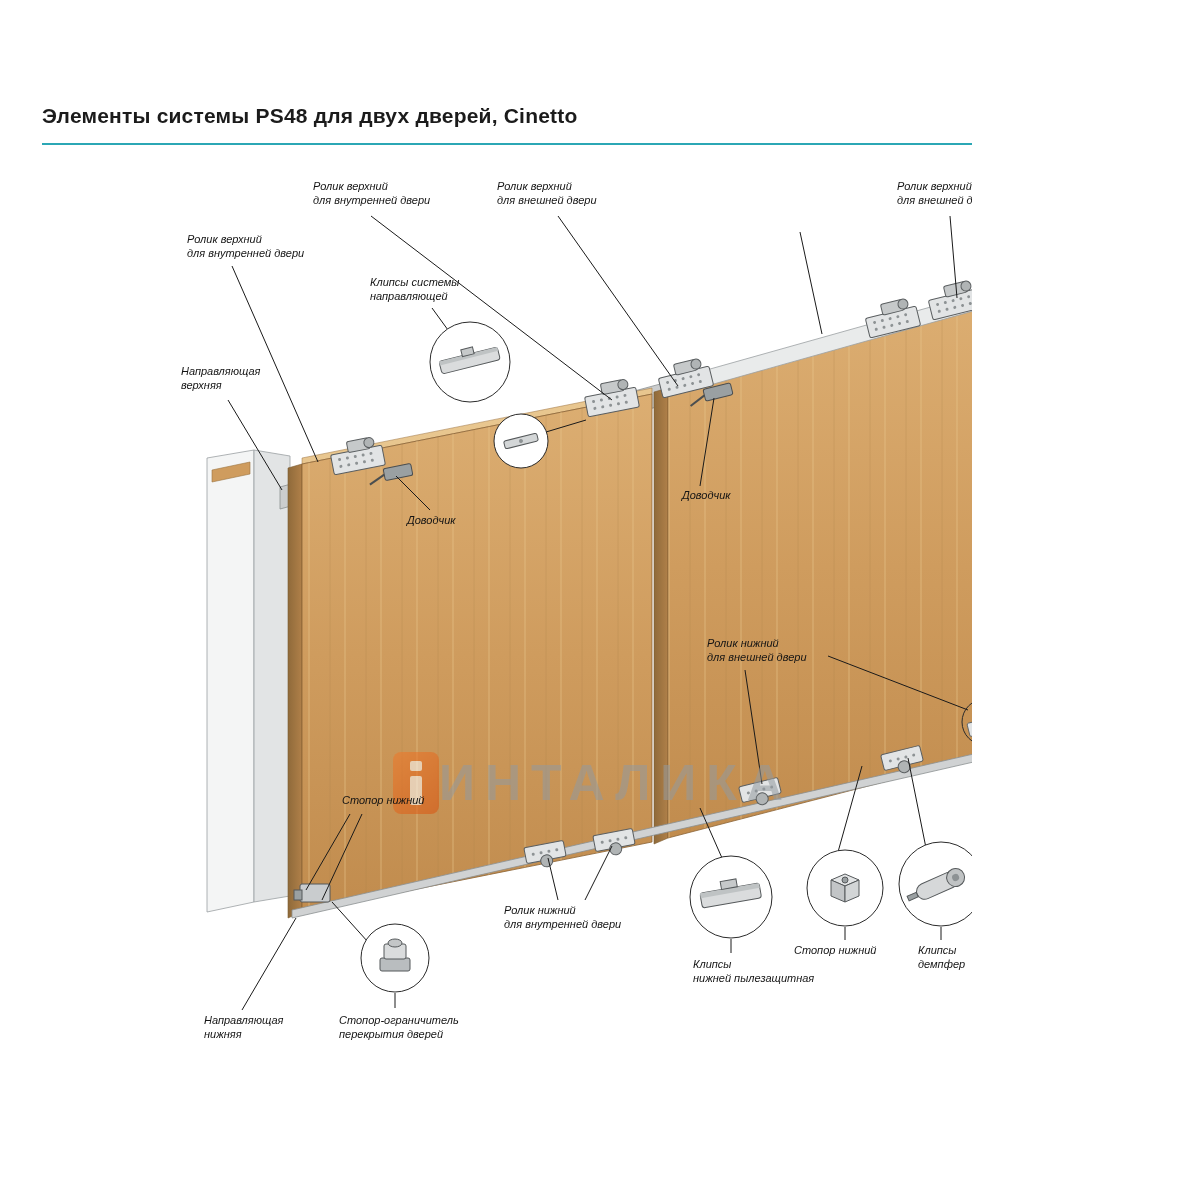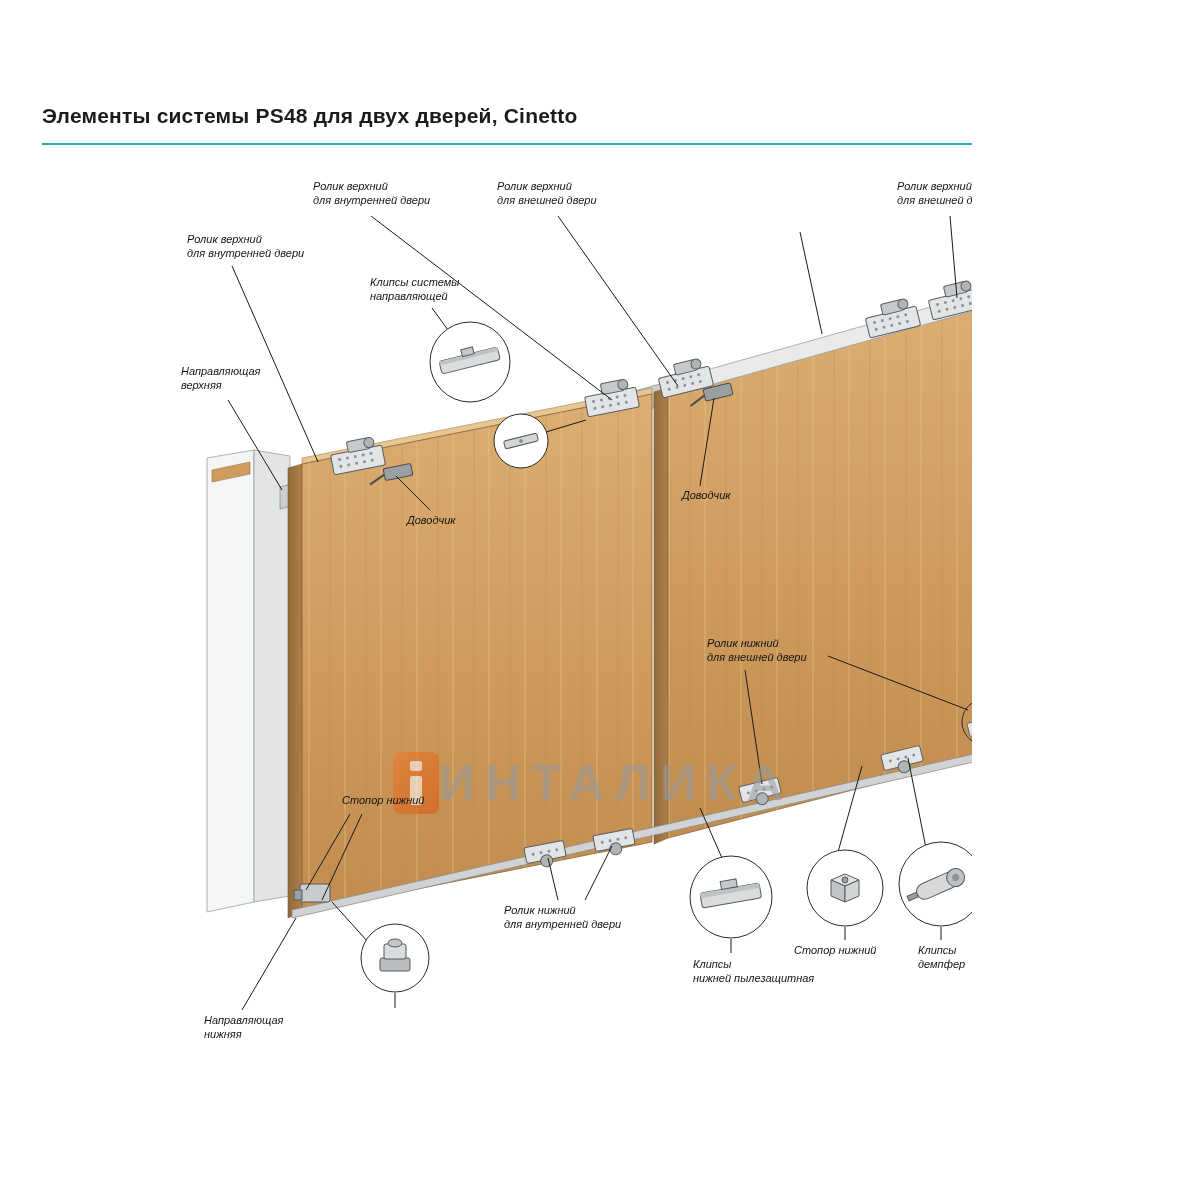--- a/index.html
+++ b/index.html
@@ -223,14 +223,16 @@
     <div class="label" style="left:342px;top:794px">Стопор нижний</div>
     <div class="label" style="left:504px;top:904px">Ролик нижний
 для внутренней двери</div>
     <div class="label" style="left:693px;top:958px">Клипсы
 нижней пылезащитная</div>
     <div class="label" style="left:794px;top:944px">Стопор нижний</div>
     <div class="label" style="left:918px;top:944px">Клипсы
 демпфер</div>
     <div class="label" style="left:204px;top:1014px">Направляющая
 нижняя</div>
+    <div class="label" style="left:339px;top:1014px">Стопор-ограничитель
+перекрытия дверей</div>
   </div>
 </div>
 
 </body></html>

